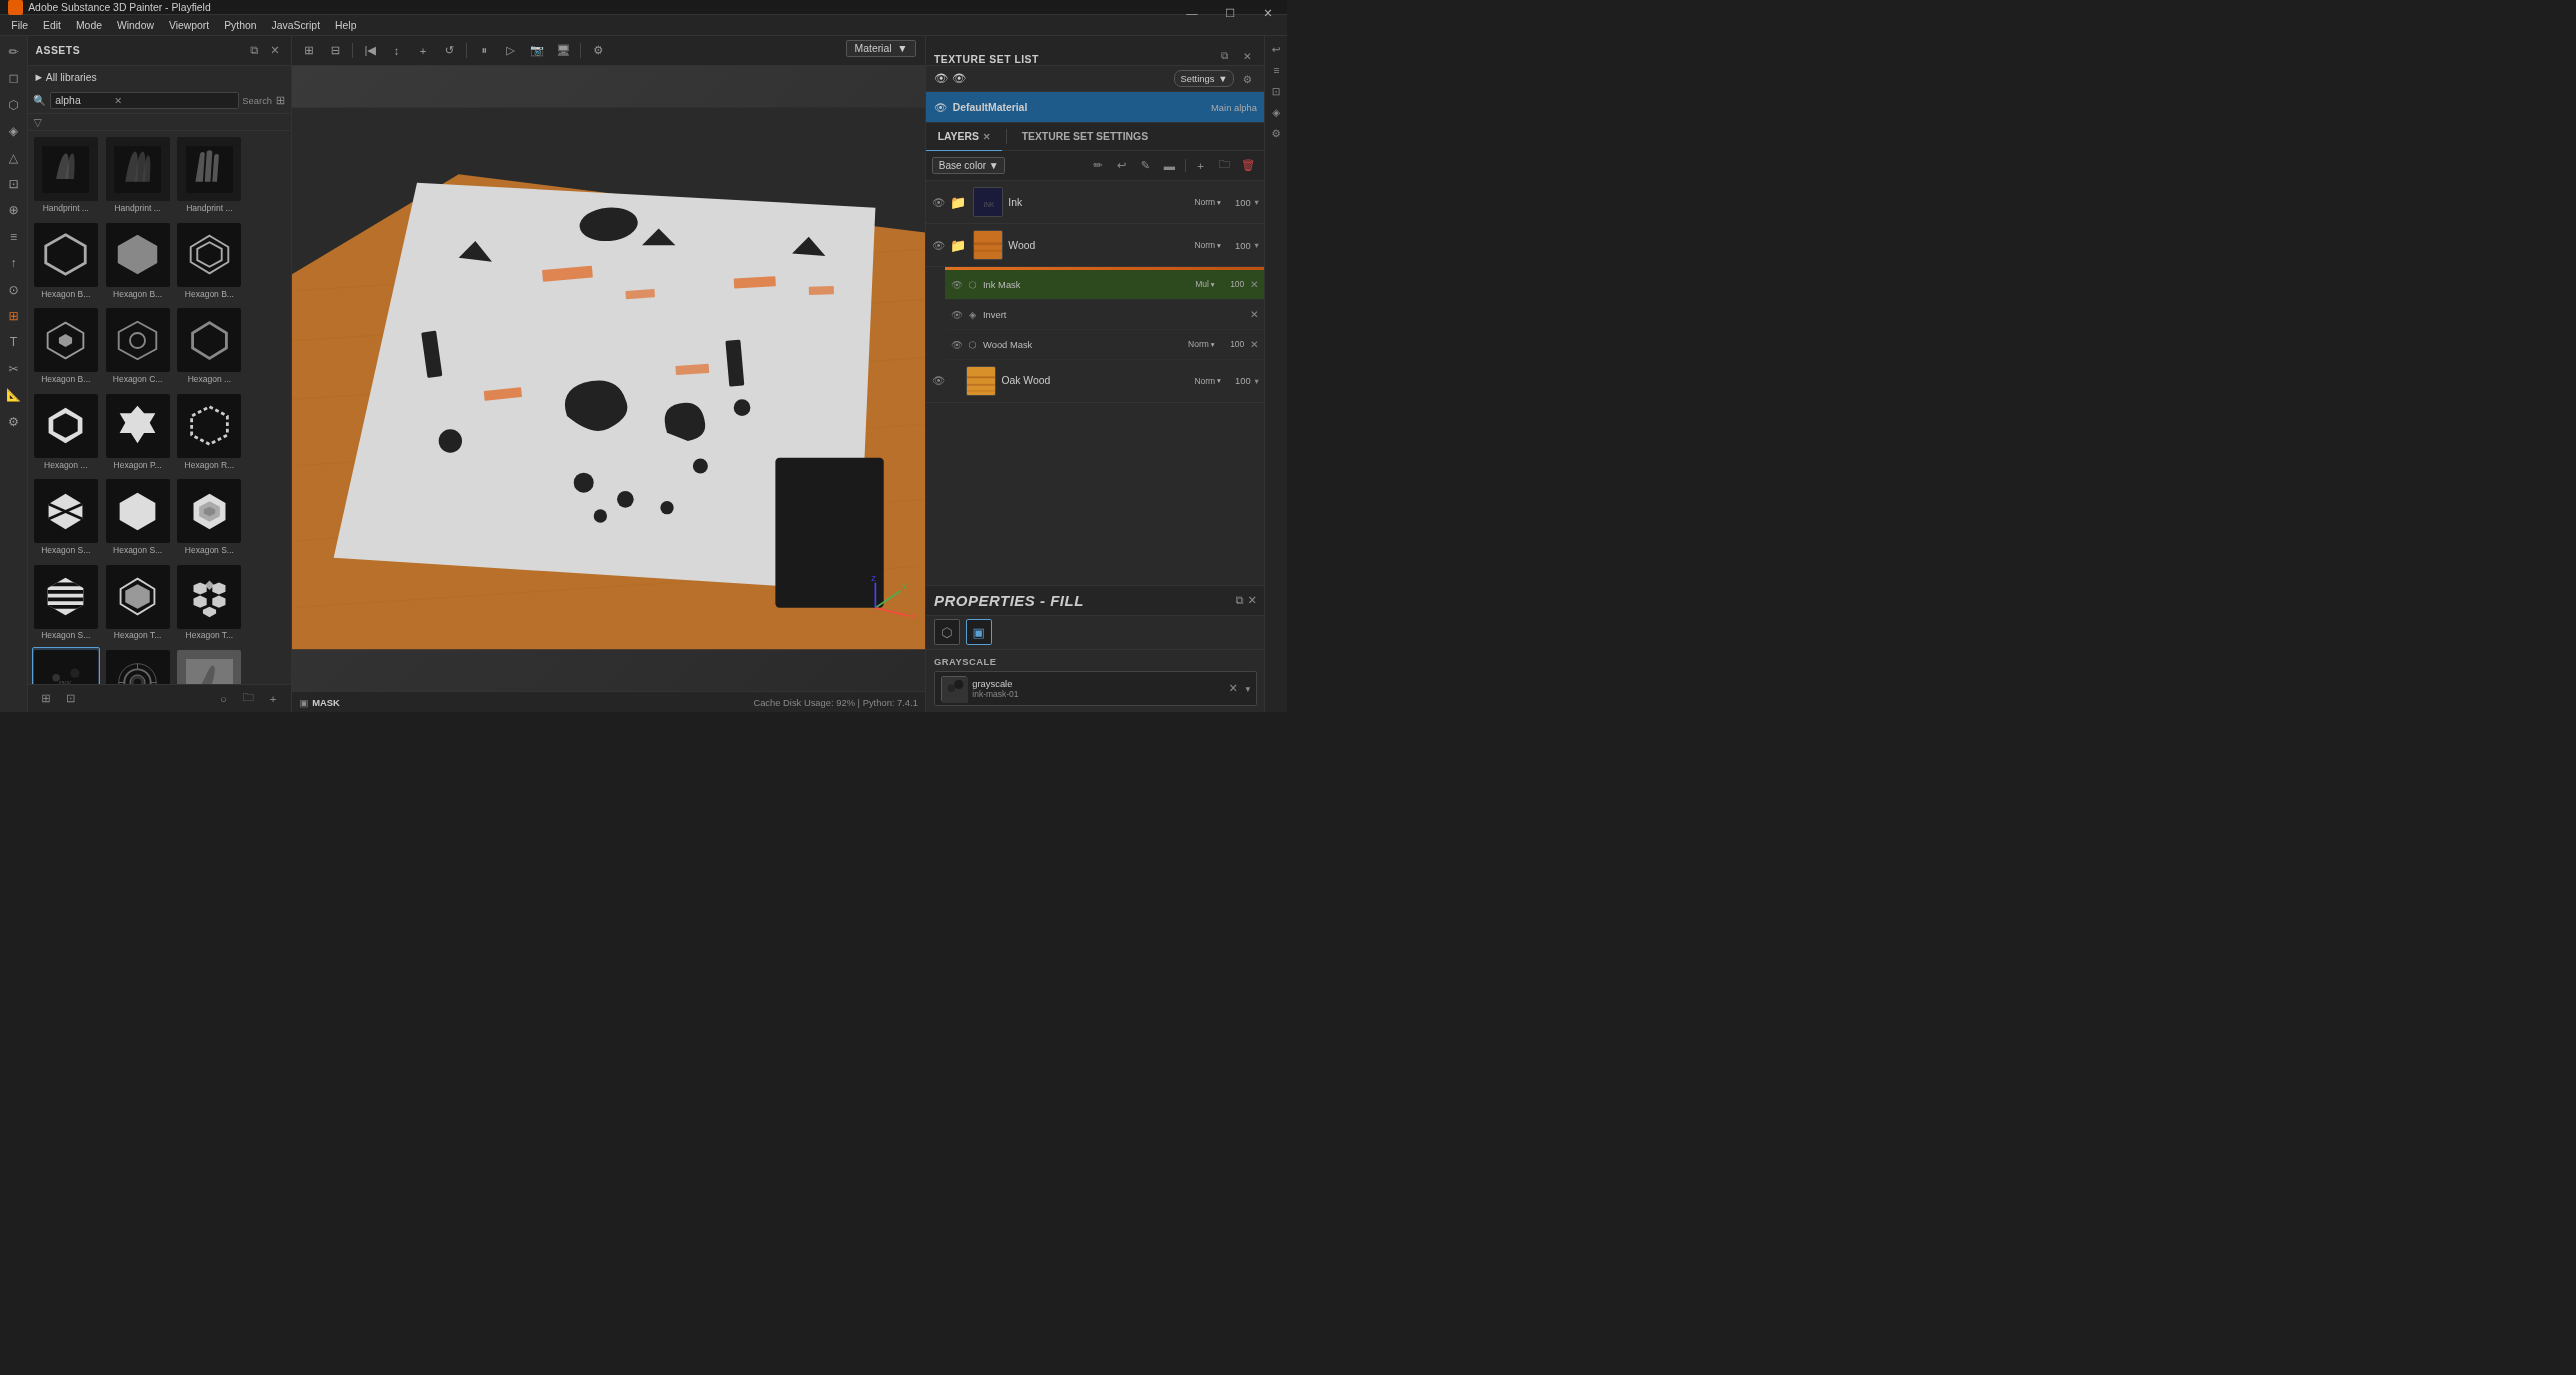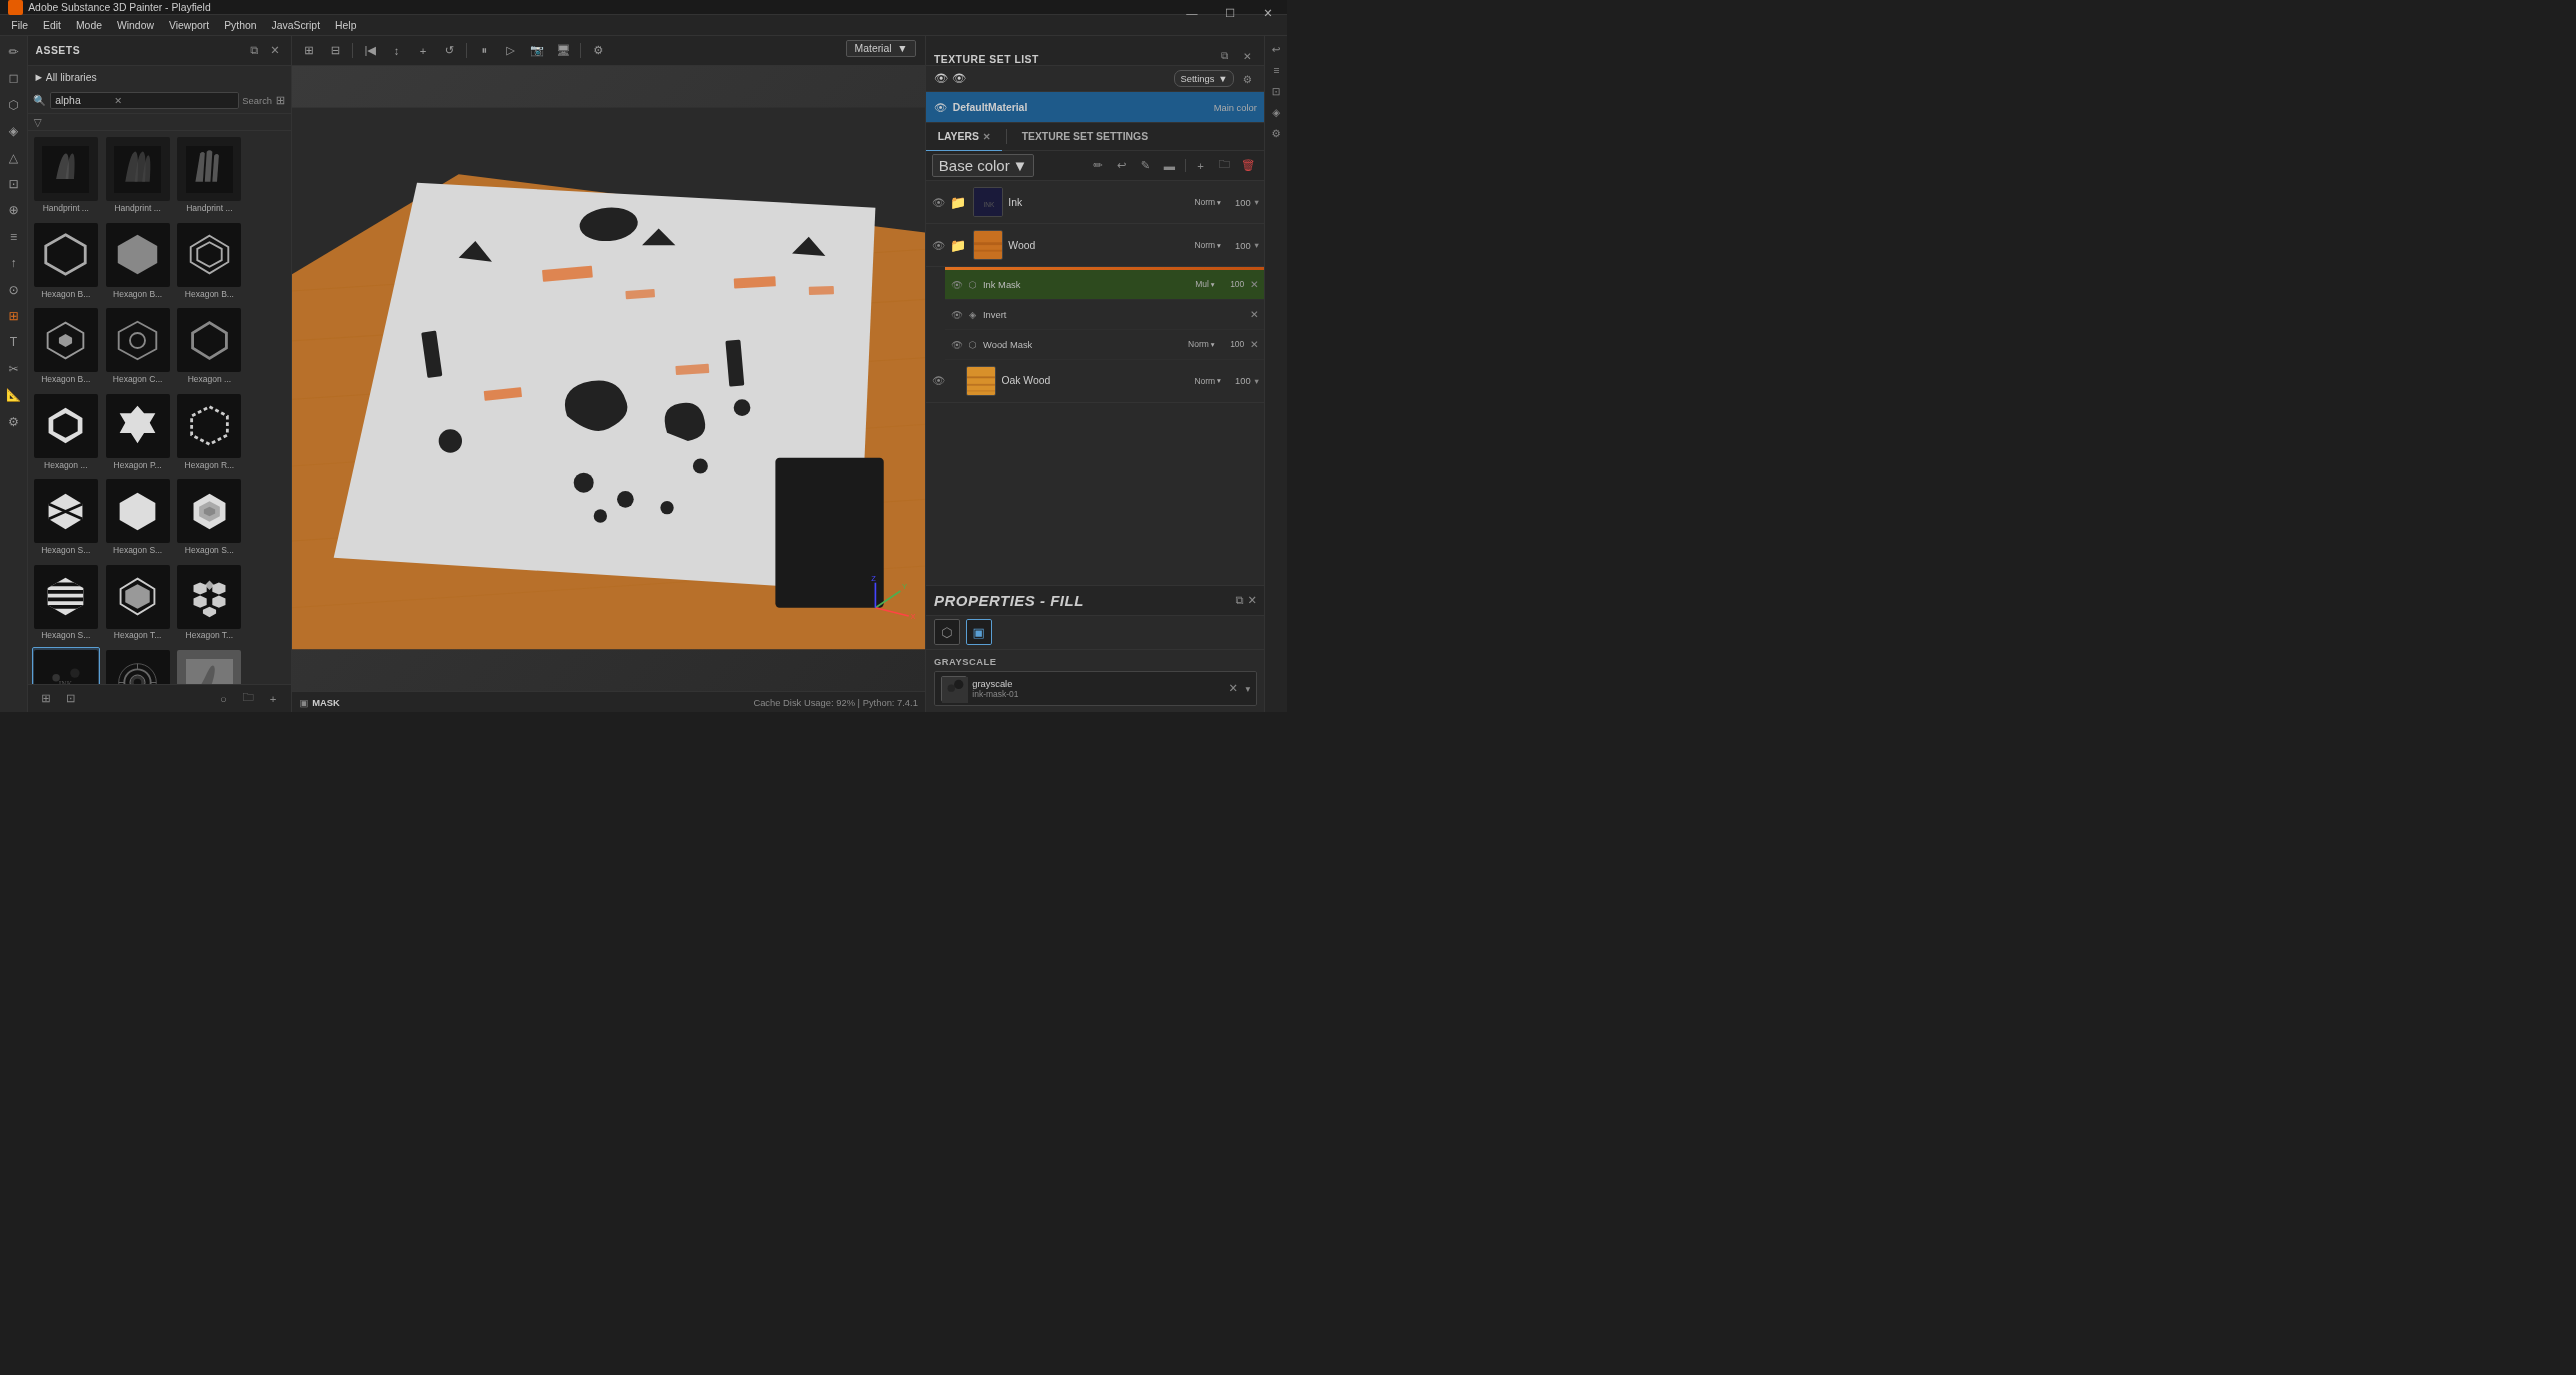--- a/index.html
+++ b/index.html
@@ -418,21 +418,21 @@
       padding: 0 5.7px;
       gap: 2.8px;
       border-bottom: 0.9px solid #333;
       background: #252525;
     }
     .lt-dropdown {
       background: #2e2e2e;
       border: 0.9px solid #555;
       border-radius: 1.9px;
       padding: 1.9px 5.7px;
-      font-size: 15px;
+      font-size: 10px;
       color: #ccc;
       cursor: pointer;
       display: flex;
       align-items: center;
       gap: 2.8px;
     }
     .lt-btn {
       width: 21px; height: 21px;
       display: flex; align-items: center; justify-content: center;
       color: #888; font-size: 11.3px; cursor: pointer; border-radius: 1.9px;
@@ -1081,21 +1081,21 @@
             <span>Settings</span>
             <span>▼</span>
           </div>
         </div>
         <div class="tsl-icon-btn">⚙</div>
       </div>
 
       <div class="tsl-material-row">
         <span class="tsl-eye">👁</span>
         <span class="tsl-material-name">DefaultMaterial</span>
-        <span class="tsl-shader">Main color</span>
+        <span class="tsl-shader">Main alpha</span>
       </div>
     </div>
 
     <div id="layers-area">
 
       <div class="tabs-row">
         <div class="tab-item active">
           <span>LAYERS</span>
           <span class="tab-close">✕</span>
         </div>

